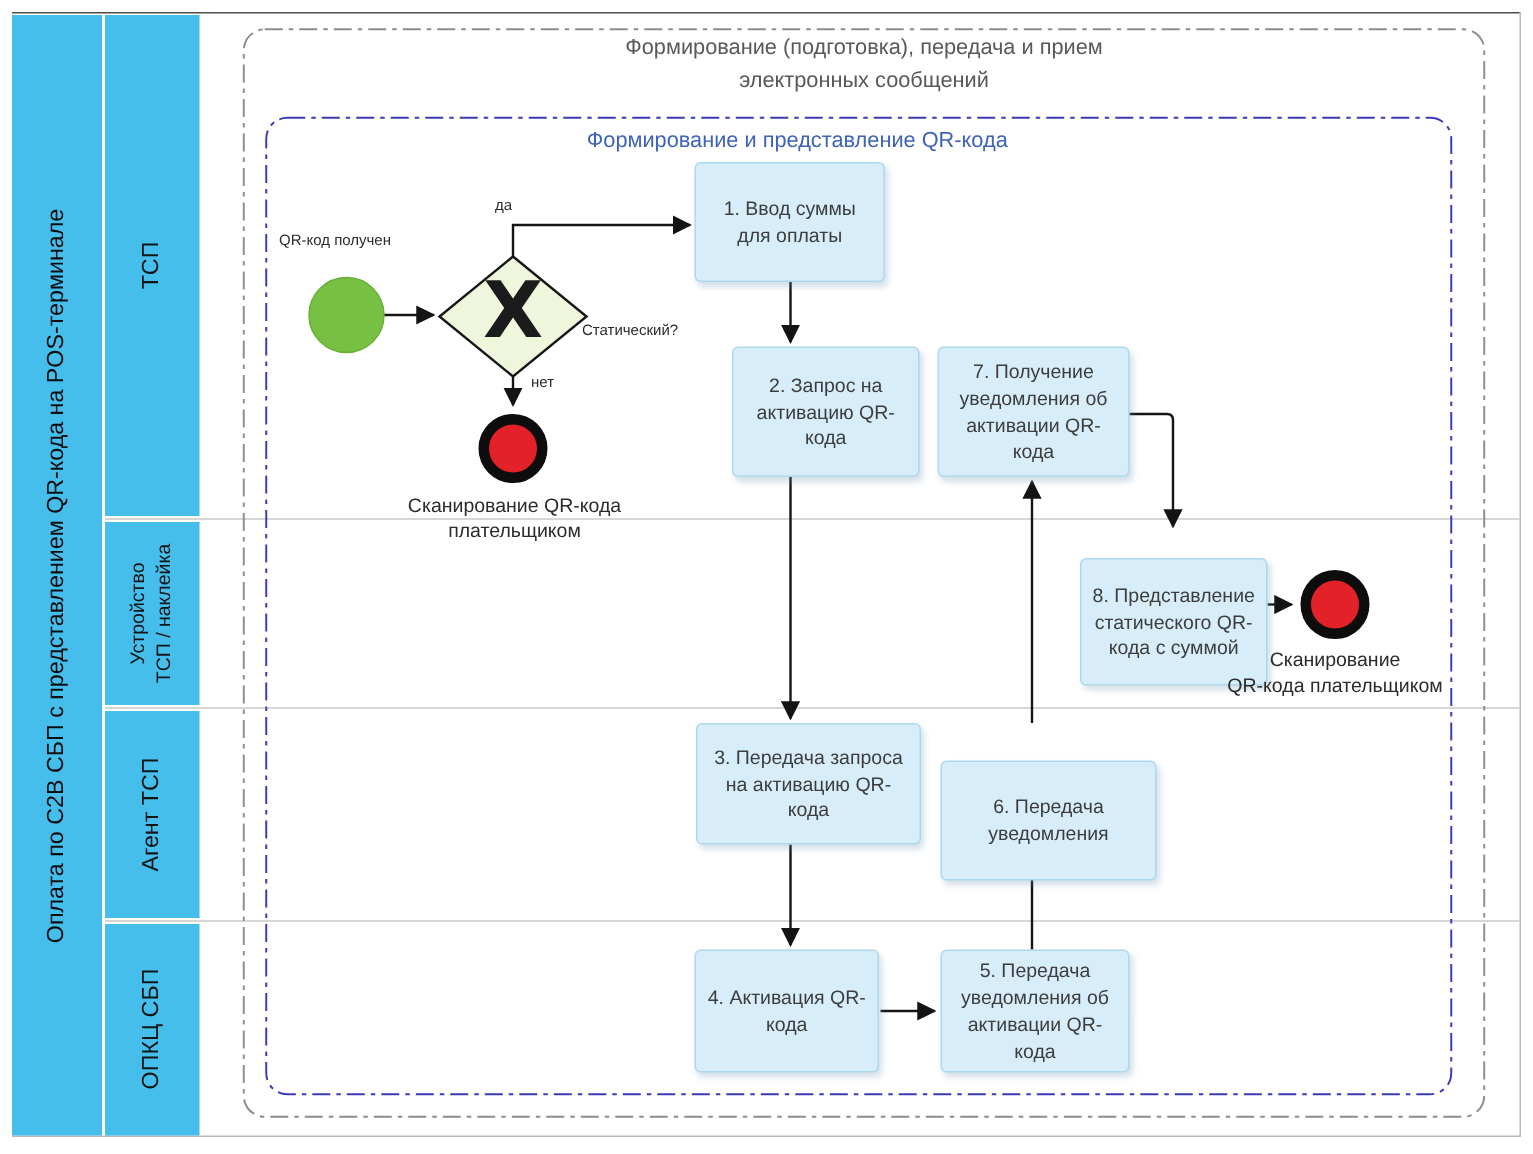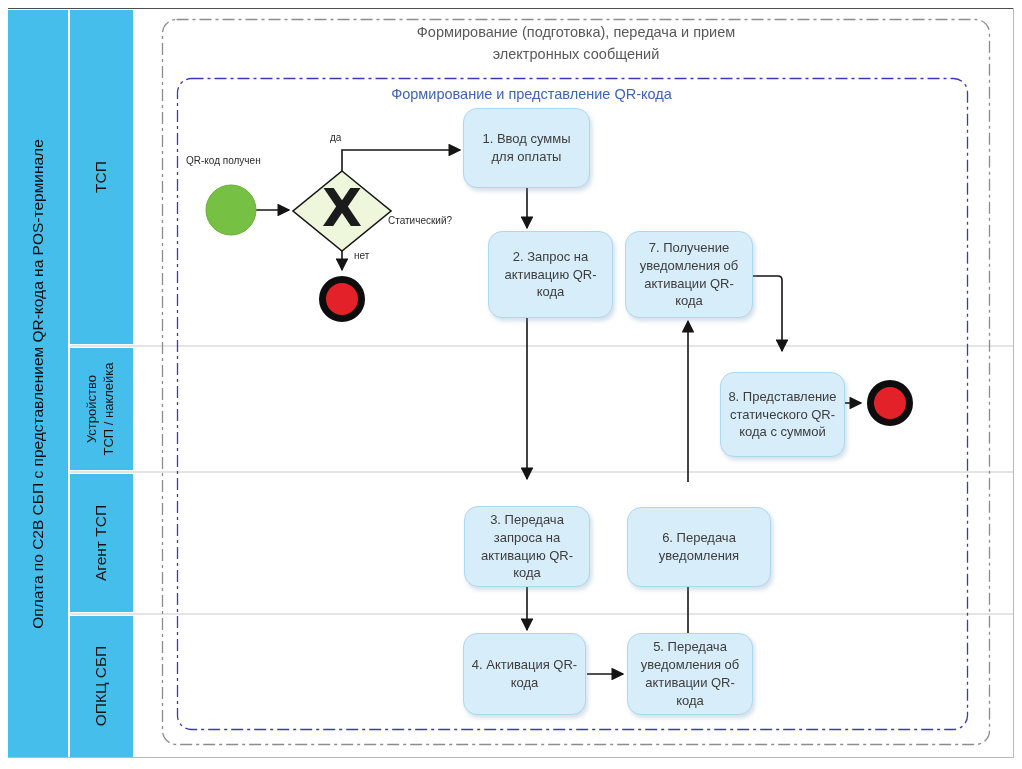--- a/index.html
+++ b/index.html
@@ -14,21 +14,21 @@
   .pool-title-text{font-size:15.5px;color:#0d0d0d;}
   .lane-text{font-size:15.5px;color:#141414;}
   .lane-text-2line{font-size:13px;line-height:1.3;color:#141414;}
 
   
   .outer-title{position:absolute;left:162px;width:828px;text-align:center;font-size:14.5px;color:var(--outer-title);}
   .inner-title{position:absolute;left:177px;width:627px;text-align:center;font-size:14.5px;color:var(--inner-title);margin-left:41px;}
 
   
   .task{position:absolute;background:var(--task-fill);border:1px solid var(--task-border);
-        border-radius:14px;display:flex;align-items:center;justify-content:center;
+        border-radius:4px;display:flex;align-items:center;justify-content:center;
         text-align:center;font-size:13px;line-height:1.38;color:var(--task-text);
         padding:3px 6px;box-sizing:border-box;box-shadow:2px 3px 4px rgba(110,150,180,.30);}
 
   
   .lbl{position:absolute;font-size:10px;color:#2b2b2b;white-space:nowrap;}
   .lbl-c{position:absolute;font-size:13px;color:#2b2b2b;text-align:center;line-height:1.32;}
 
   
   .gw-x{position:absolute;left:342px;top:209px;transform:translate(-50%,-52%);
         font-size:52px;font-weight:bold;color:#1b1b1b;font-family:"DejaVu Sans",sans-serif;}
@@ -107,25 +107,33 @@
   </div>
 
   <div class="outer-title" style="top:24px;">Формирование (подготовка), передача и прием</div>
   <div class="outer-title" style="top:46px;">электронных сообщений</div>
   <div class="inner-title" style="top:86px;">Формирование и представление QR-кода</div>
 
   <div class="task" style="left:463px;top:108px;width:127px;height:80px;">1. Ввод суммы для оплаты</div>
   <div class="task" style="left:488px;top:231px;width:125px;height:87px;">2. Запрос на активацию QR-кода</div>
   <div class="task" style="left:625px;top:231px;width:128px;height:87px;">7. Получение уведомления об активации QR-кода</div>
   <div class="task" style="left:720px;top:372px;width:125px;height:85px;">8. Представление статического QR-кода с суммой</div>
-  <div class="task" style="left:464px;top:506px;width:126px;height:81px;">3. Передача запроса на активацию QR-кода</div>
+  <div class="task" style="left:464px;top:482px;width:150px;height:81px;">3. Передача запроса на активацию QR-кода</div>
   <div class="task" style="left:627px;top:507px;width:144px;height:80px;">6. Передача уведомления</div>
   <div class="task" style="left:463px;top:633px;width:123px;height:82px;">4. Активация QR-кода</div>
   <div class="task" style="left:627px;top:633px;width:126px;height:82px;">5. Передача уведомления об активации QR-кода</div>
 
   <div class="gw-x">X</div>
   <div class="lbl" style="left:186px;top:155px;">QR-код получен</div>
   <div class="lbl" style="left:330px;top:132px;">да</div>
   <div class="lbl" style="left:388px;top:215px;">Статический?</div>
   <div class="lbl" style="left:354px;top:250px;">нет</div>
 
+  <div class="lbl-c" style="left:258px;top:328px;width:170px;">
+    <div>Сканирование QR-кода</div>
+    <div>плательщиком</div>
+  </div>
+  <div class="lbl-c" style="left:808px;top:431px;width:164px;">
+    <div>Сканирование</div>
+    <div>QR-кода плательщиком</div>
+  </div>
 
 </div>
 
 </body></html>

